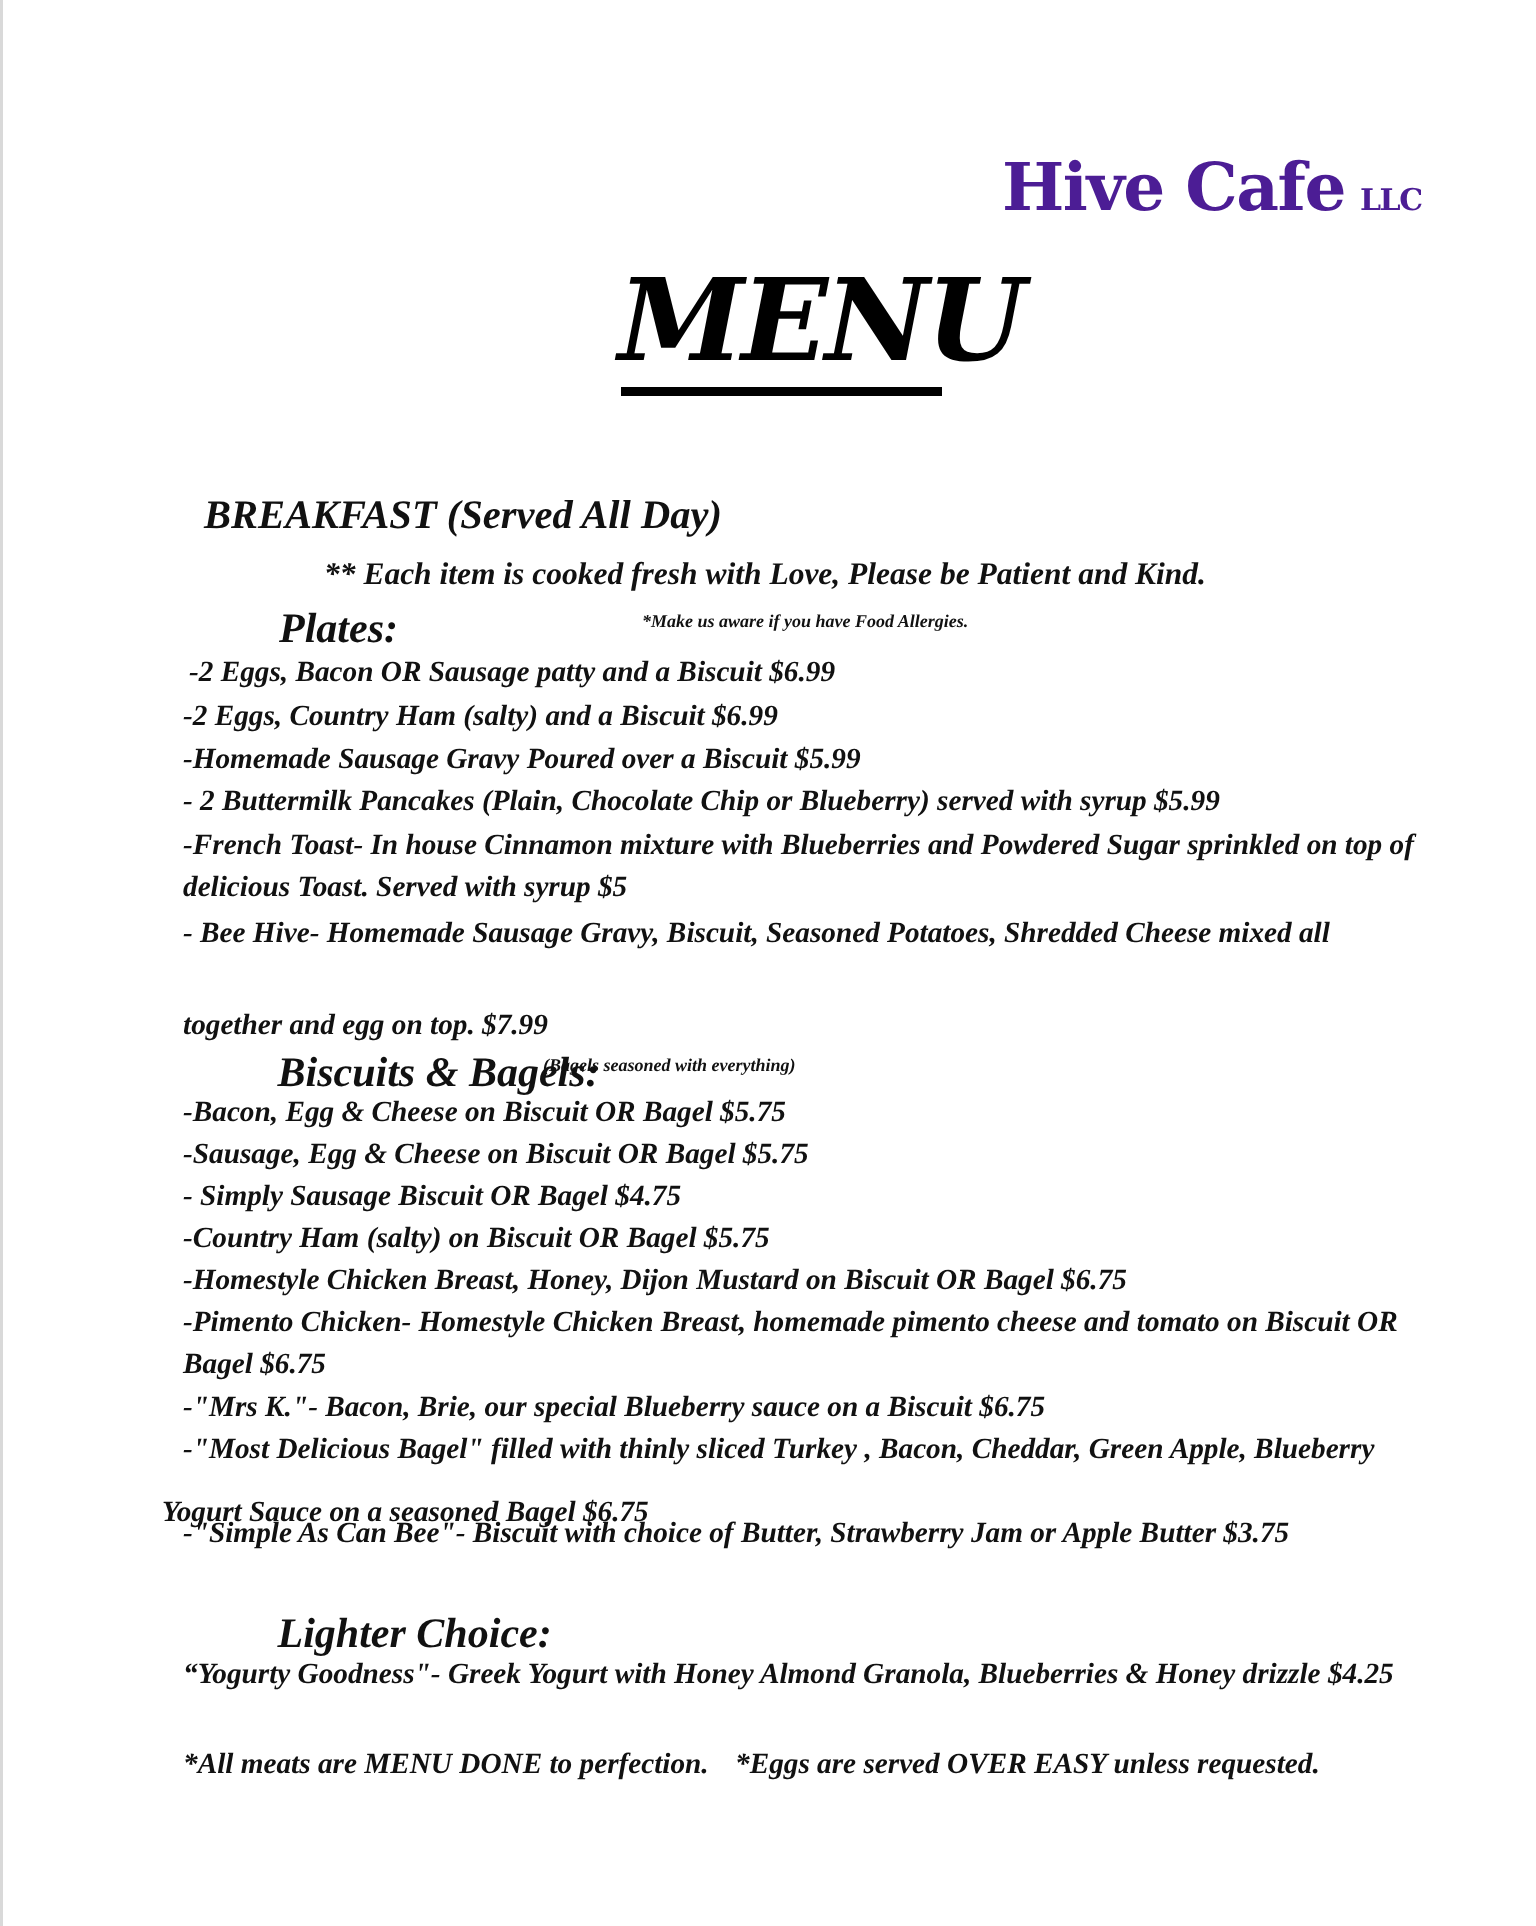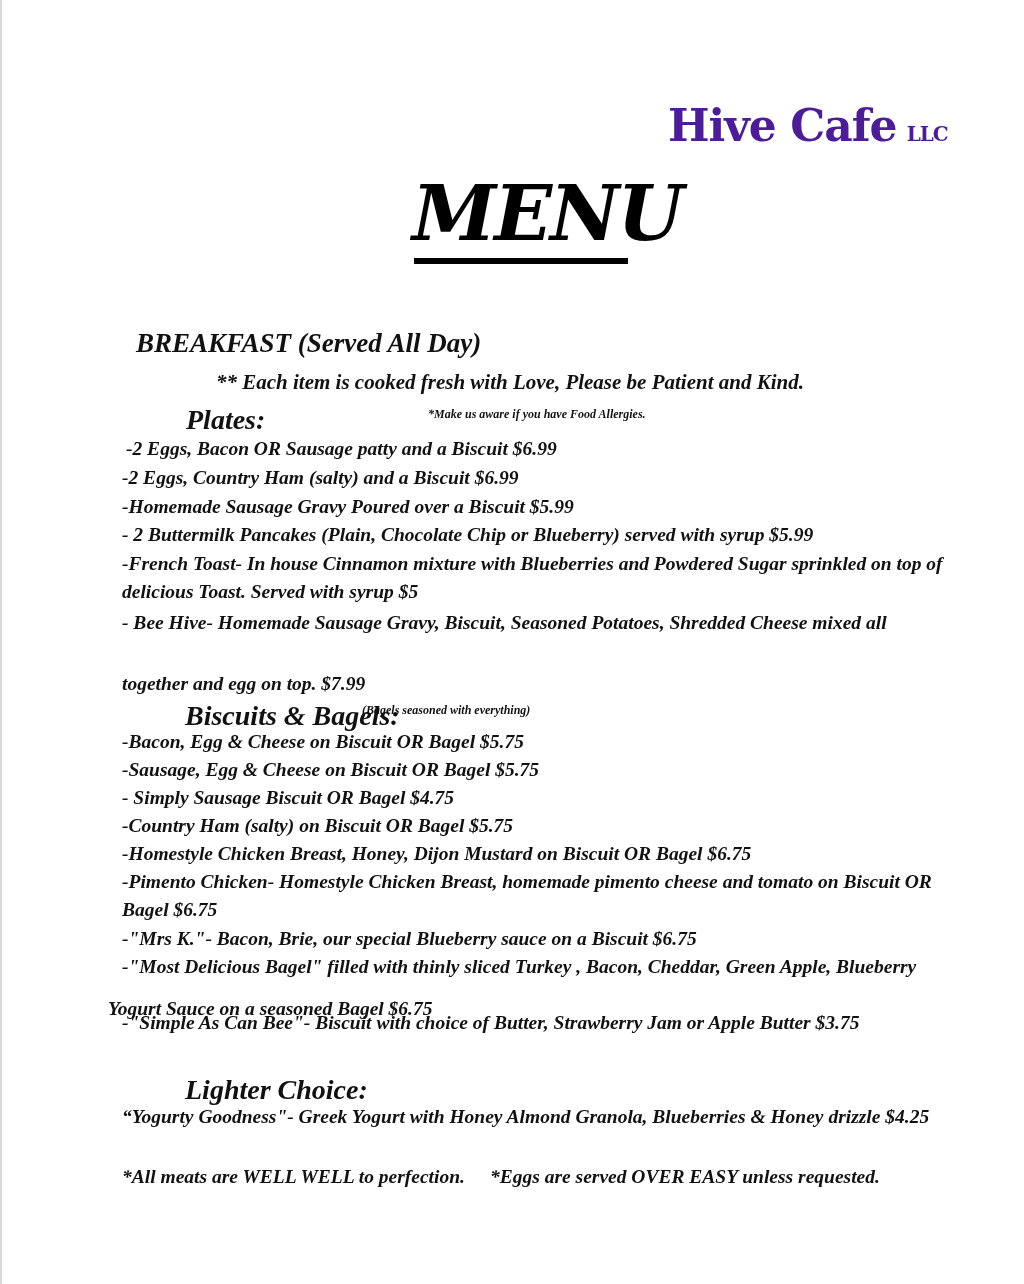--- a/index.html
+++ b/index.html
@@ -66,14 +66,14 @@
 <div class="t item" style="left:122px; top:871px;">-Pimento Chicken- Homestyle Chicken Breast, homemade pimento cheese and tomato on Biscuit OR</div>
 <div class="t item" style="left:122px; top:899px;">Bagel $6.75</div>
 <div class="t item" style="left:122px; top:928px;">-"Mrs K."- Bacon, Brie, our special Blueberry sauce on a Biscuit $6.75</div>
 <div class="t item" style="left:122px; top:956px;">-"Most Delicious Bagel" filled with thinly sliced Turkey , Bacon, Cheddar, Green Apple, Blueberry</div>
 <div class="t item" style="left:108px; top:984px;margin-top:14px;">Yogurt Sauce on a seasoned Bagel $6.75</div>
 <div class="t item" style="left:122px; top:1012px;">-"Simple As Can Bee"- Biscuit with choice of Butter, Strawberry Jam or Apple Butter $3.75</div>
 
 <div class="t sub" style="left:185px; top:1074px;">Lighter Choice:</div>
 <div class="t item" style="left:122px; top:1106px;">“Yogurty Goodness"- Greek Yogurt with Honey Almond Granola, Blueberries &amp; Honey drizzle $4.25</div>
 
-<div class="t item" style="left:122px; top:1166px;">*All meats are WELL WELL to perfection.</div>
+<div class="t item" style="left:122px; top:1166px;">*All meats are MENU DONE to perfection.</div>
 <div class="t item" style="left:490px; top:1166px;">*Eggs are served OVER EASY unless requested.</div>
 
 </body></html>

